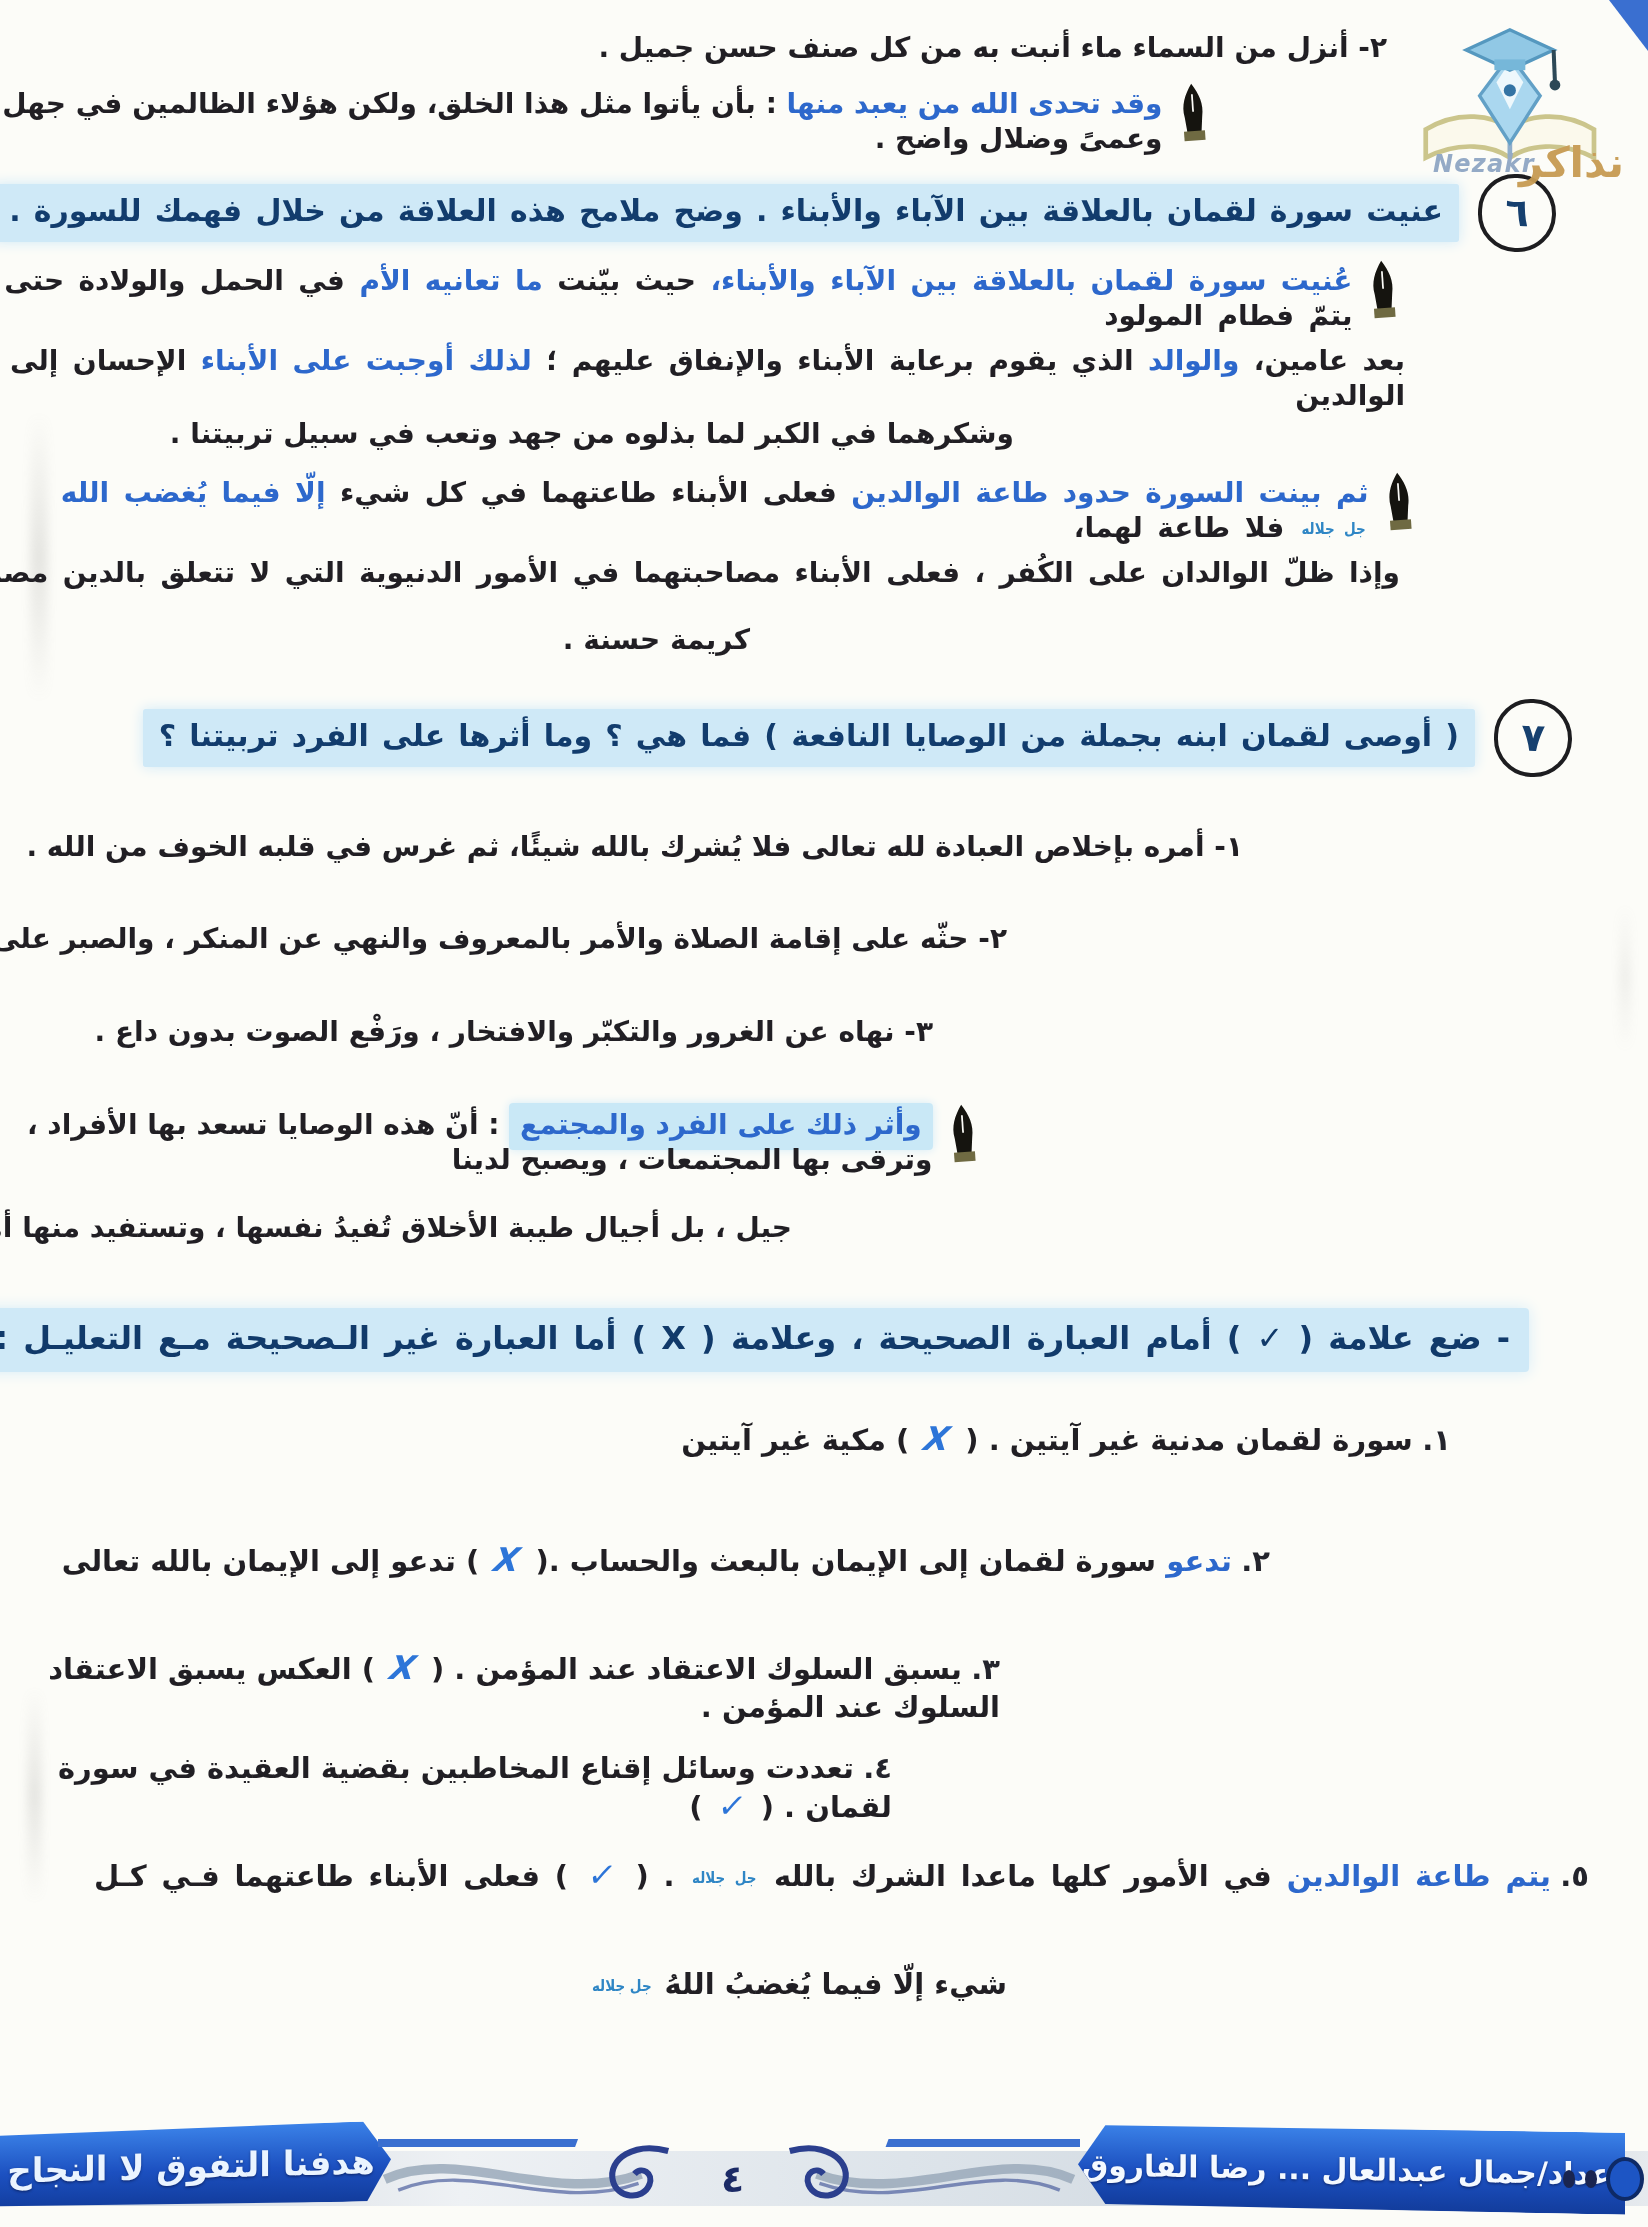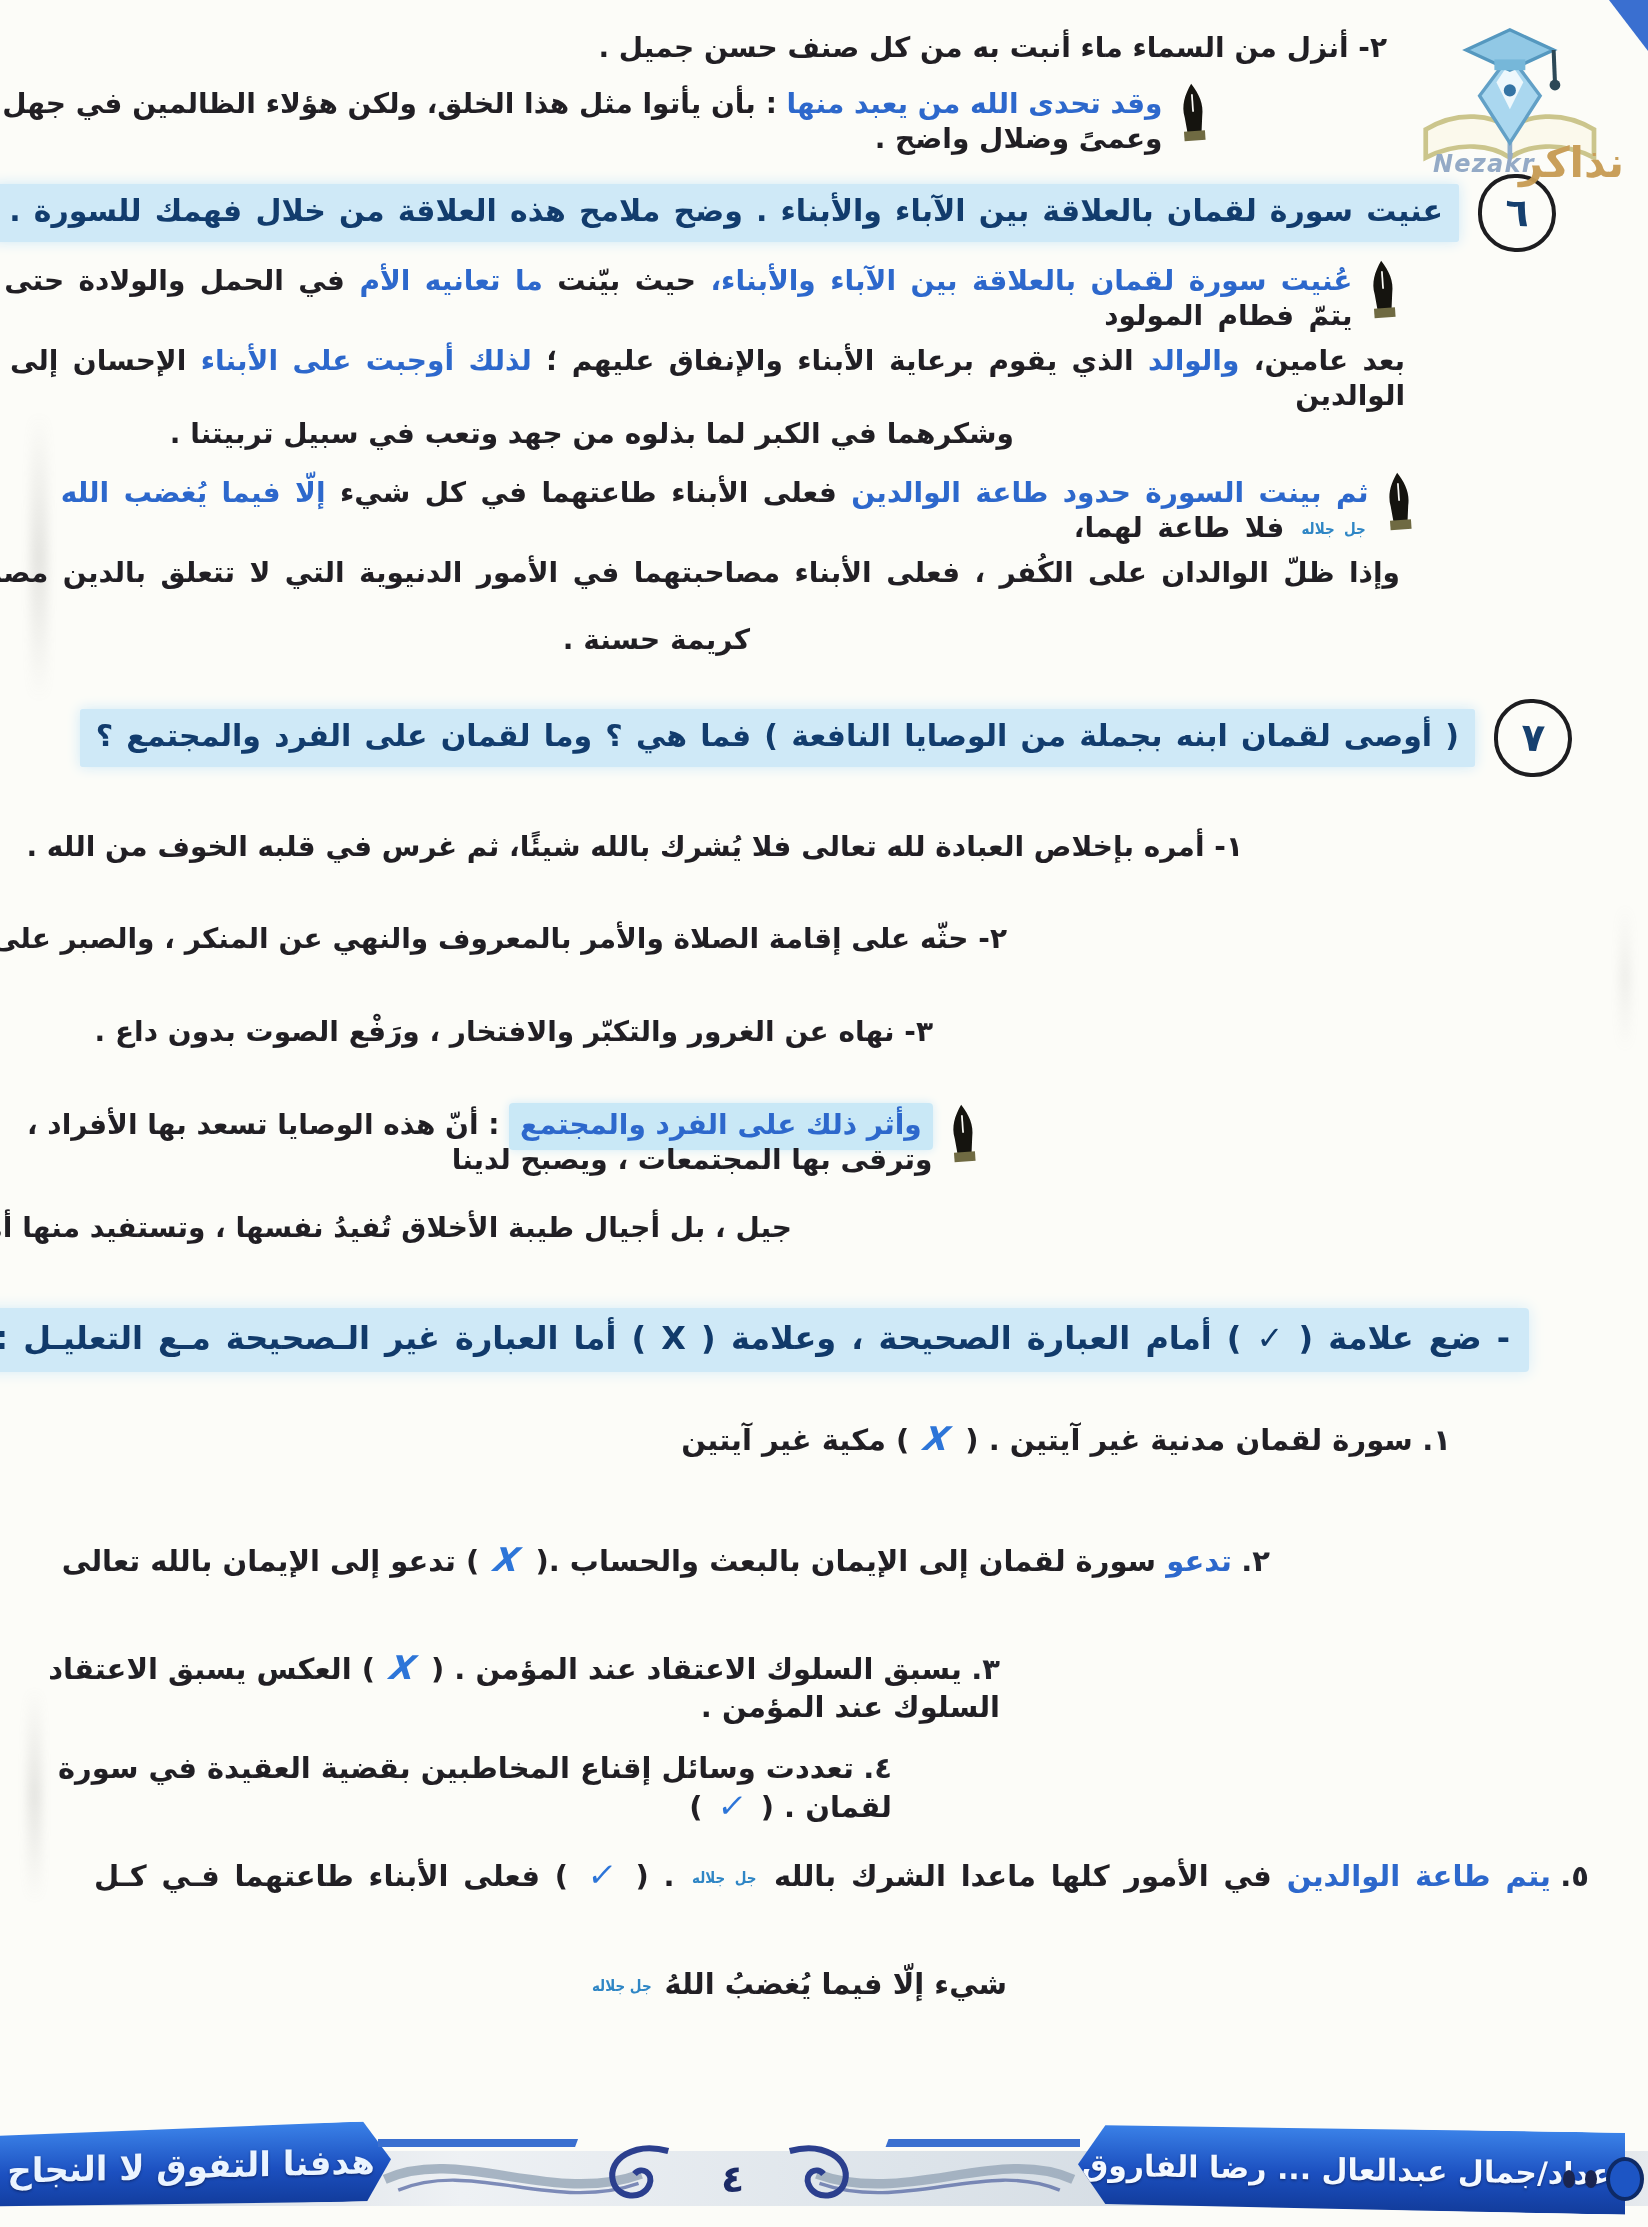--- a/index.html
+++ b/index.html
@@ -126,21 +126,21 @@
         <line x1="20" y1="14" x2="20" y2="34" stroke="#fcfcf8" stroke-width="2"></line>
       </svg>
     </span>
     <span><span class="seg kw">ثم بينت السورة حدود طاعة الوالدين</span><span class="seg"> فعلى الأبناء طاعتهما في كل شيء </span><span class="seg kw">إلّا فيما يُغضب الله</span><span class="seg"> </span><span class="seg sym">جل جلاله</span><span class="seg"> فلا طاعة لهما،</span></span>
   </div>
   <div class="row wide" style="top:555px; right:248px;">وإذا ظلّ الوالدان على الكُفر ، فعلى الأبناء مصاحبتهما في الأمور الدنيوية التي لا تتعلق بالدين مصاحبة</div>
   <div class="row" style="top:622px; right:898px;">كريمة حسنة .</div>
 
   <div class="row qrow" style="top:699px; right:76px;">
     <span class="qcirc">٧</span>
-    <span class="qhl">( أوصى لقمان ابنه بجملة من الوصايا النافعة ) فما هي ؟ وما لقمان على الفرد والمجتمع ؟</span>
+    <span class="qhl">( أوصى لقمان ابنه بجملة من الوصايا النافعة ) فما هي ؟ وما أثرها على الفرد تربيتنا ؟</span>
   </div>
 
   <div class="row" style="top:829px; right:405px;">١- أمره بإخلاص العبادة لله تعالى فلا يُشرك بالله شيئًا، ثم غرس في قلبه الخوف من الله .</div>
   <div class="row" style="top:921px; right:641px;">٢- حثّه على إقامة الصلاة والأمر بالمعروف والنهي عن المنكر ، والصبر على الأذى .</div>
   <div class="row" style="top:1014px; right:715px;">٣- نهاه عن الغرور والتكبّر والافتخار ، ورَفْع الصوت بدون داع .</div>
 
   <div class="row flexrow" style="top:1107px; right:667px;">
     <span class="penwrap">
       <svg width="35" height="65" viewBox="0 0 40 72">
         <path d="M20,2 C28,14 33,26 30,40 L28,58 L12,58 L10,40 C7,26 12,14 20,2 Z" fill="#15140f"></path>

